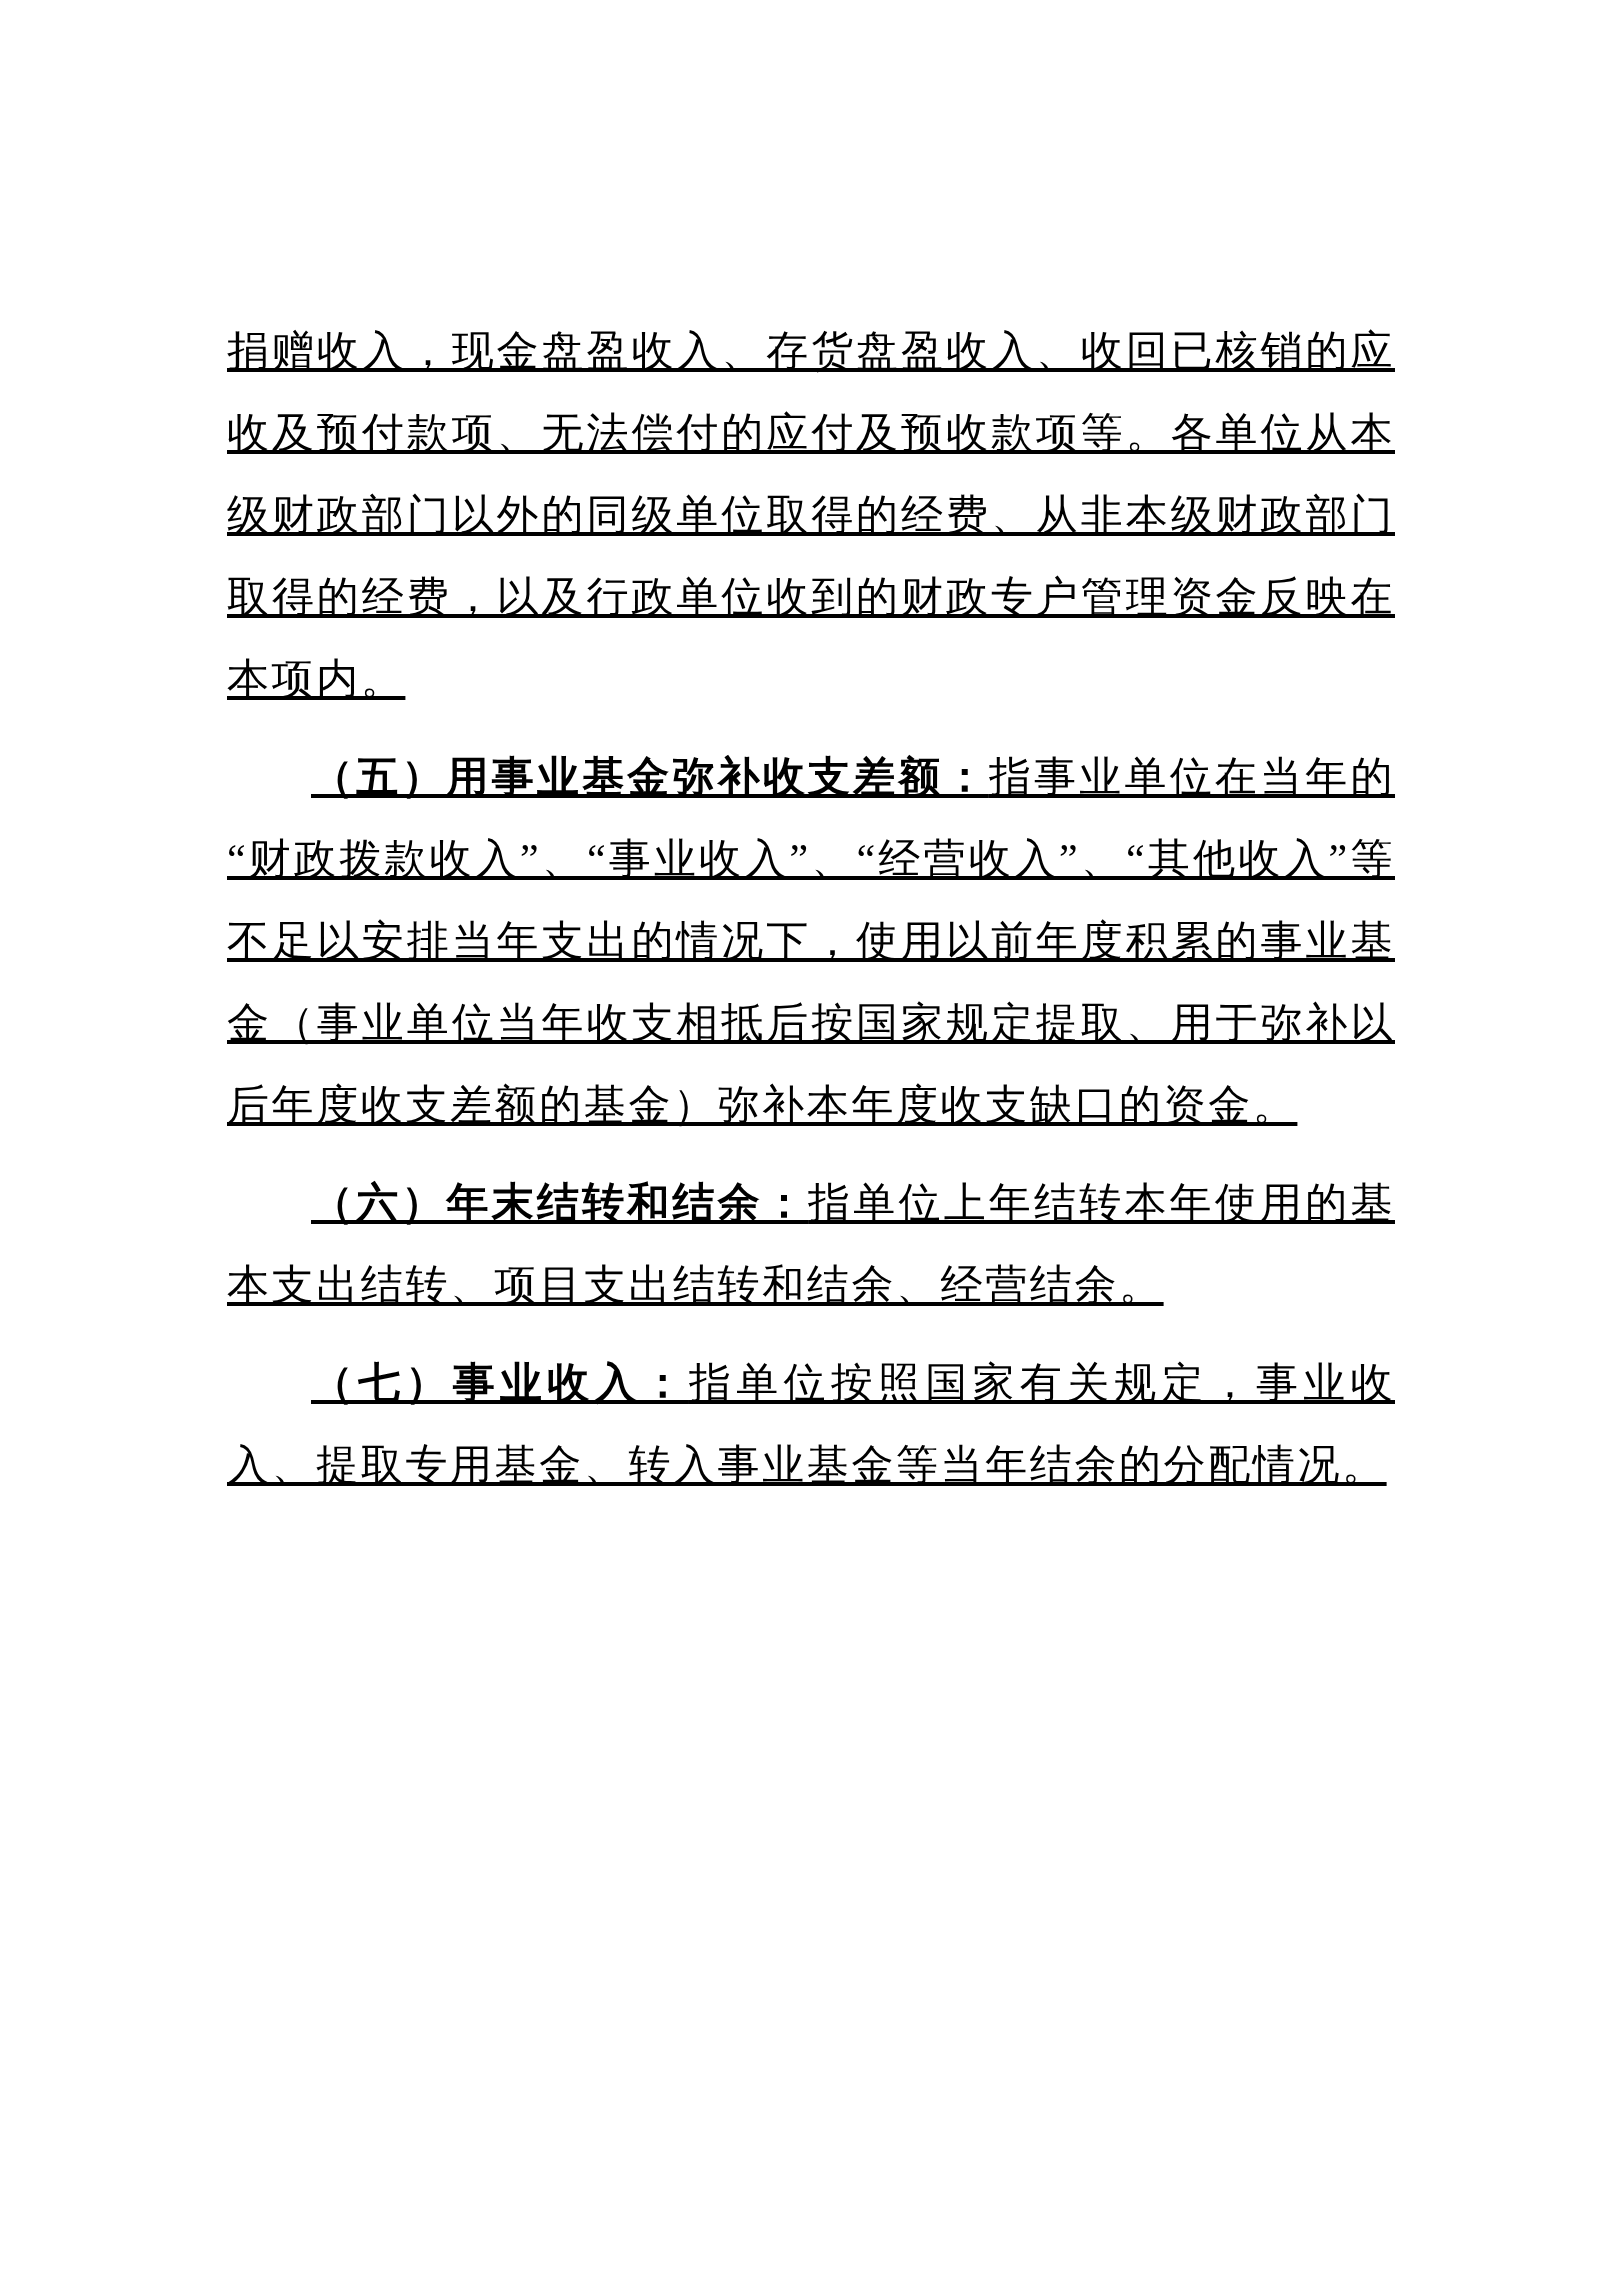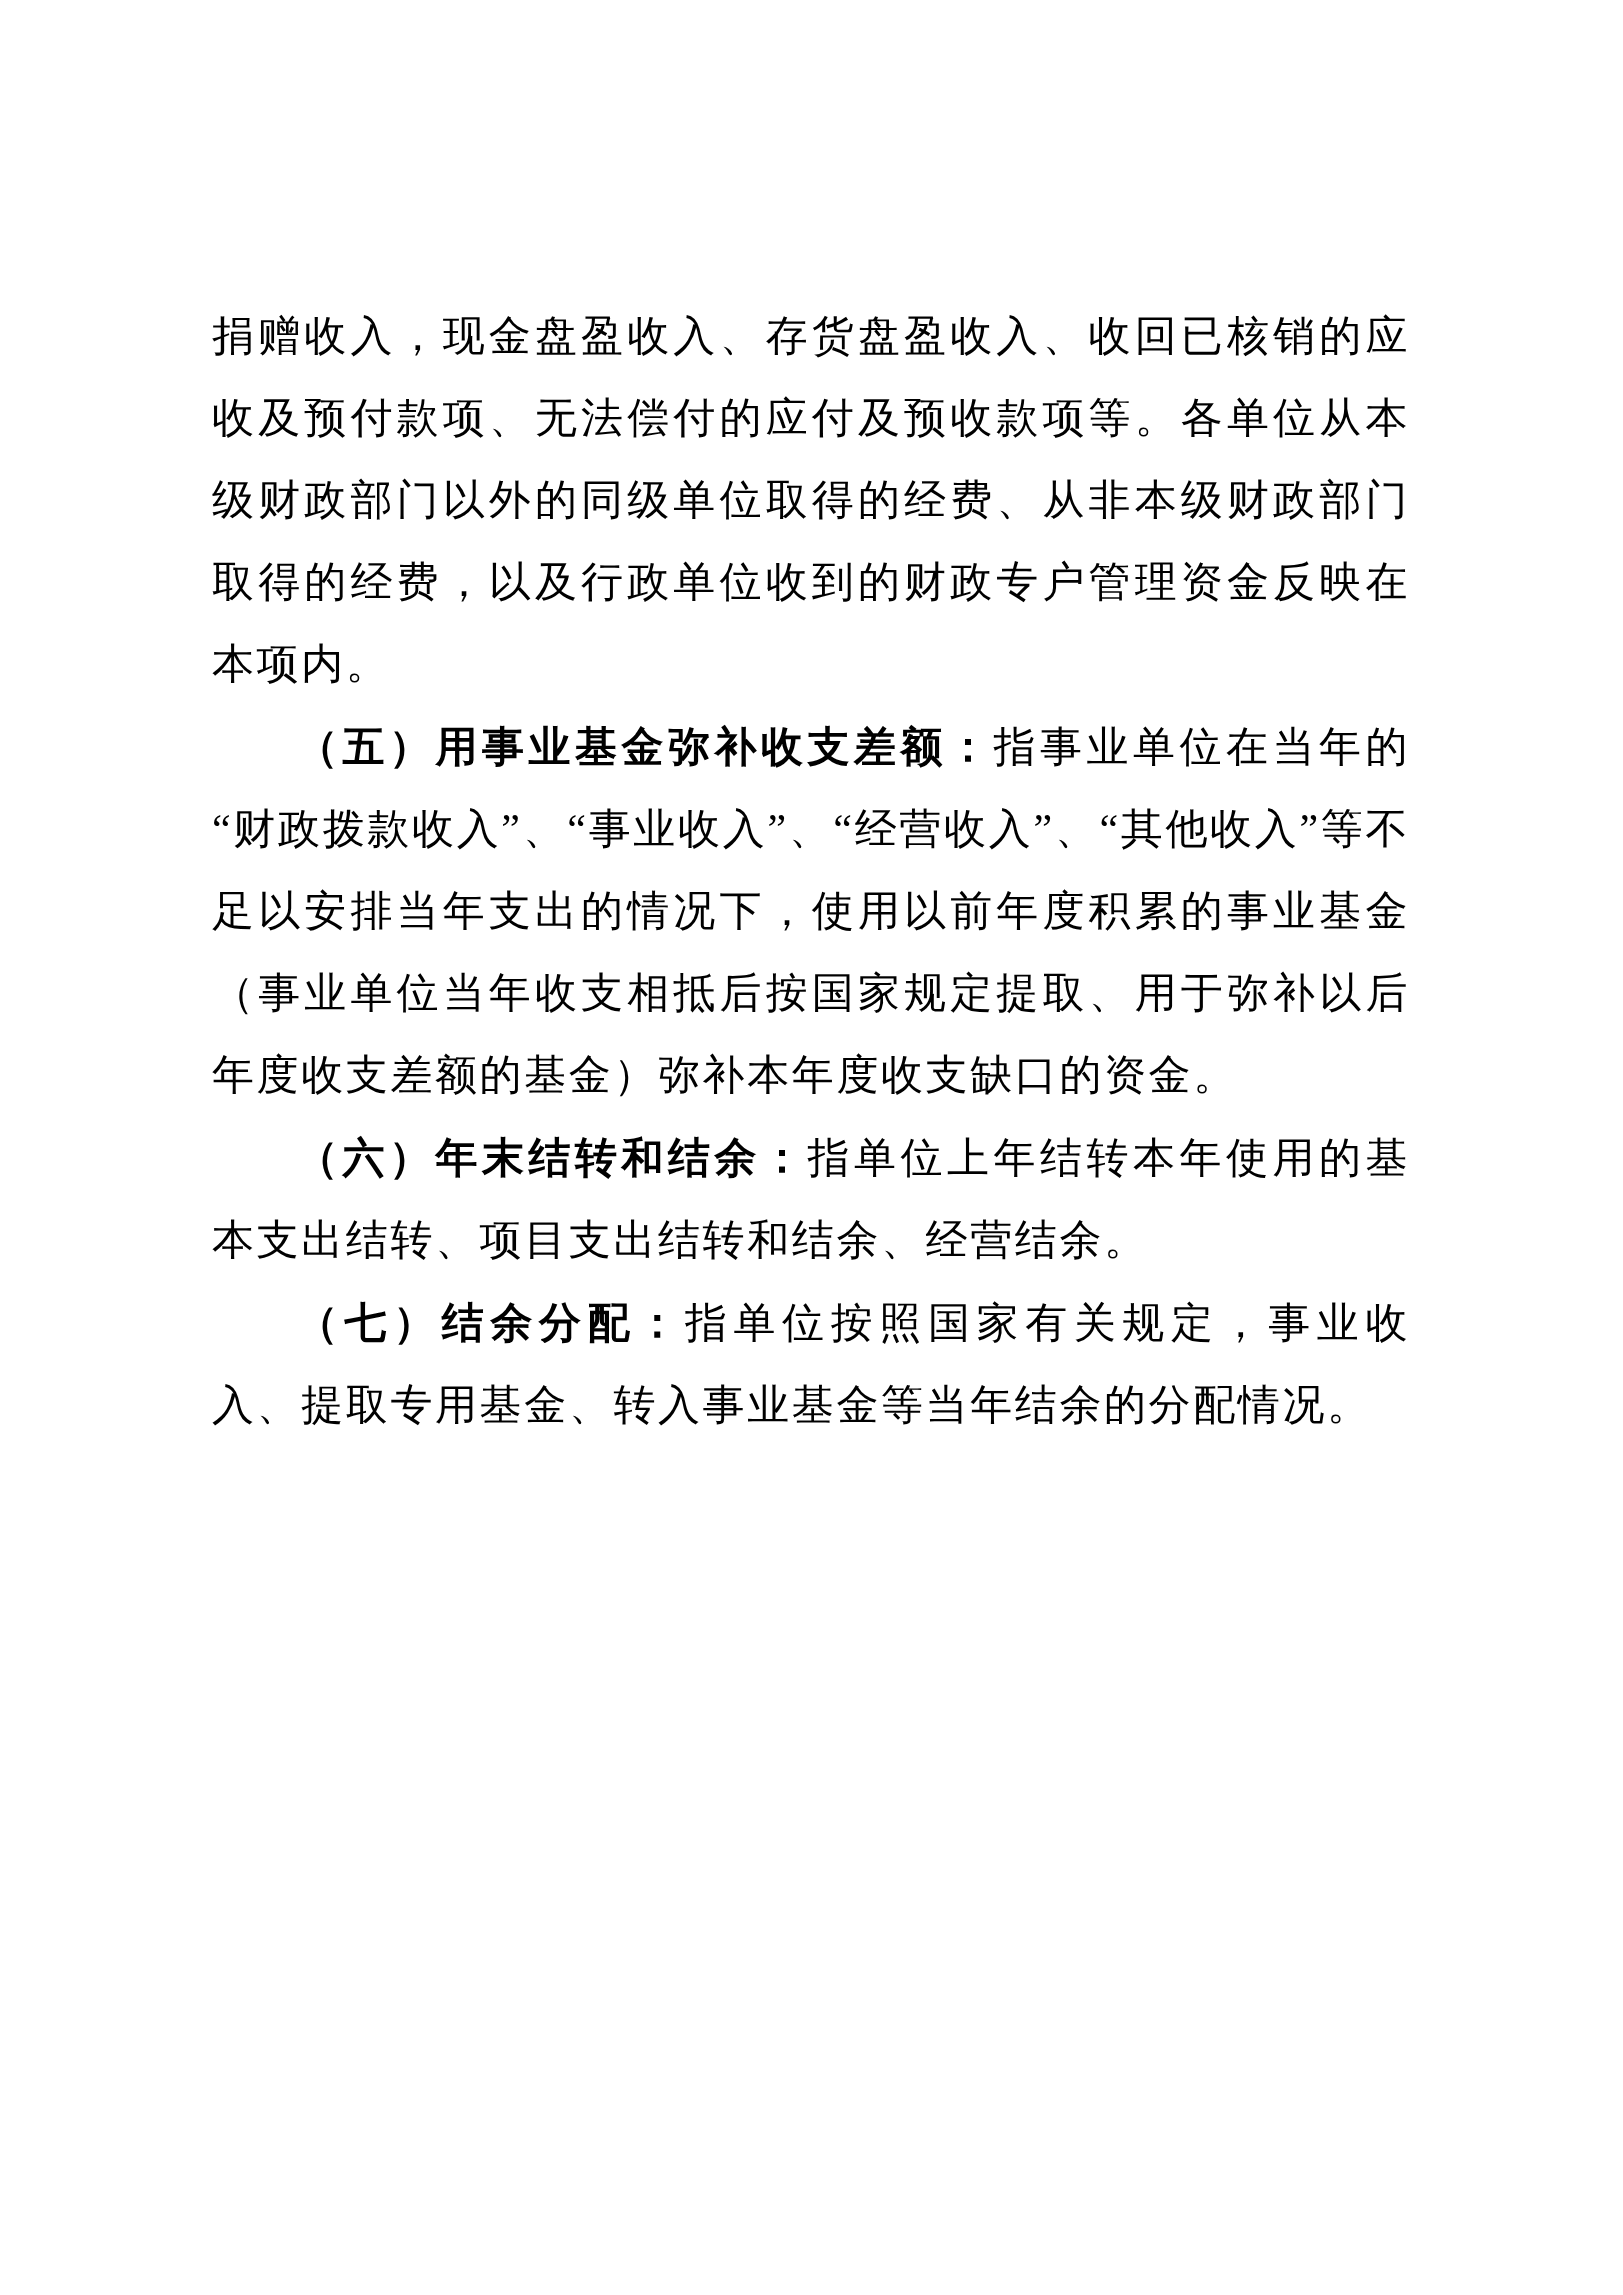--- a/index.html
+++ b/index.html
@@ -17,28 +17,29 @@
   .content {
     position: absolute;
     left: 211px;
     top: 294px;
     width: 1200px;
     text-align: justify;
     text-justify: inter-character;
     color: #000000;
   }
   p.para {
-    margin: 1px;
+    margin: 16px;
     padding: 0;
     font-family: "Liberation Serif", "DejaVu Serif", serif;
     font-size: 42px;
     line-height: 82px;
     letter-spacing: 2.6px;
     text-indent: 2em;
     color: #000000;
+    text-decoration: underline;
   }
   p.para.continuation {
     text-indent: 0;
   }
   .heading {
     font-weight: 700;
   }
   .body-text {
     font-weight: 400;
   }
@@ -48,19 +49,19 @@
 
 <div class="page">
   <div class="content">
 
     <p class="para continuation"><span class="heading"></span><span class="body-text">捐赠收入，现金盘盈收入、存货盘盈收入、收回已核销的应收及预付款项、无法偿付的应付及预收款项等。各单位从本级财政部门以外的同级单位取得的经费、从非本级财政部门取得的经费，以及行政单位收到的财政专户管理资金反映在本项内。</span></p>
 
     <p class="para"><span class="heading">（五）用事业基金弥补收支差额：</span><span class="body-text">指事业单位在当年的“财政拨款收入”、“事业收入”、“经营收入”、“其他收入”等不足以安排当年支出的情况下，使用以前年度积累的事业基金（事业单位当年收支相抵后按国家规定提取、用于弥补以后年度收支差额的基金）弥补本年度收支缺口的资金。</span></p>
 
     <p class="para"><span class="heading">（六）年末结转和结余：</span><span class="body-text">指单位上年结转本年使用的基本支出结转、项目支出结转和结余、经营结余。</span></p>
 
-    <p class="para"><span class="heading">（七）结余分配：</span><span class="body-text">指单位按照国家有关规定，事业收入、提取专用基金、转入事业基金等当年结余的分配情况。</span></p>
+    <p class="para"><span class="heading">（七）事业收入：</span><span class="body-text">指单位按照国家有关规定，事业收入、提取专用基金、转入事业基金等当年结余的分配情况。</span></p>
 
 
 
   </div>
 </div>
 
 
 </body></html>

